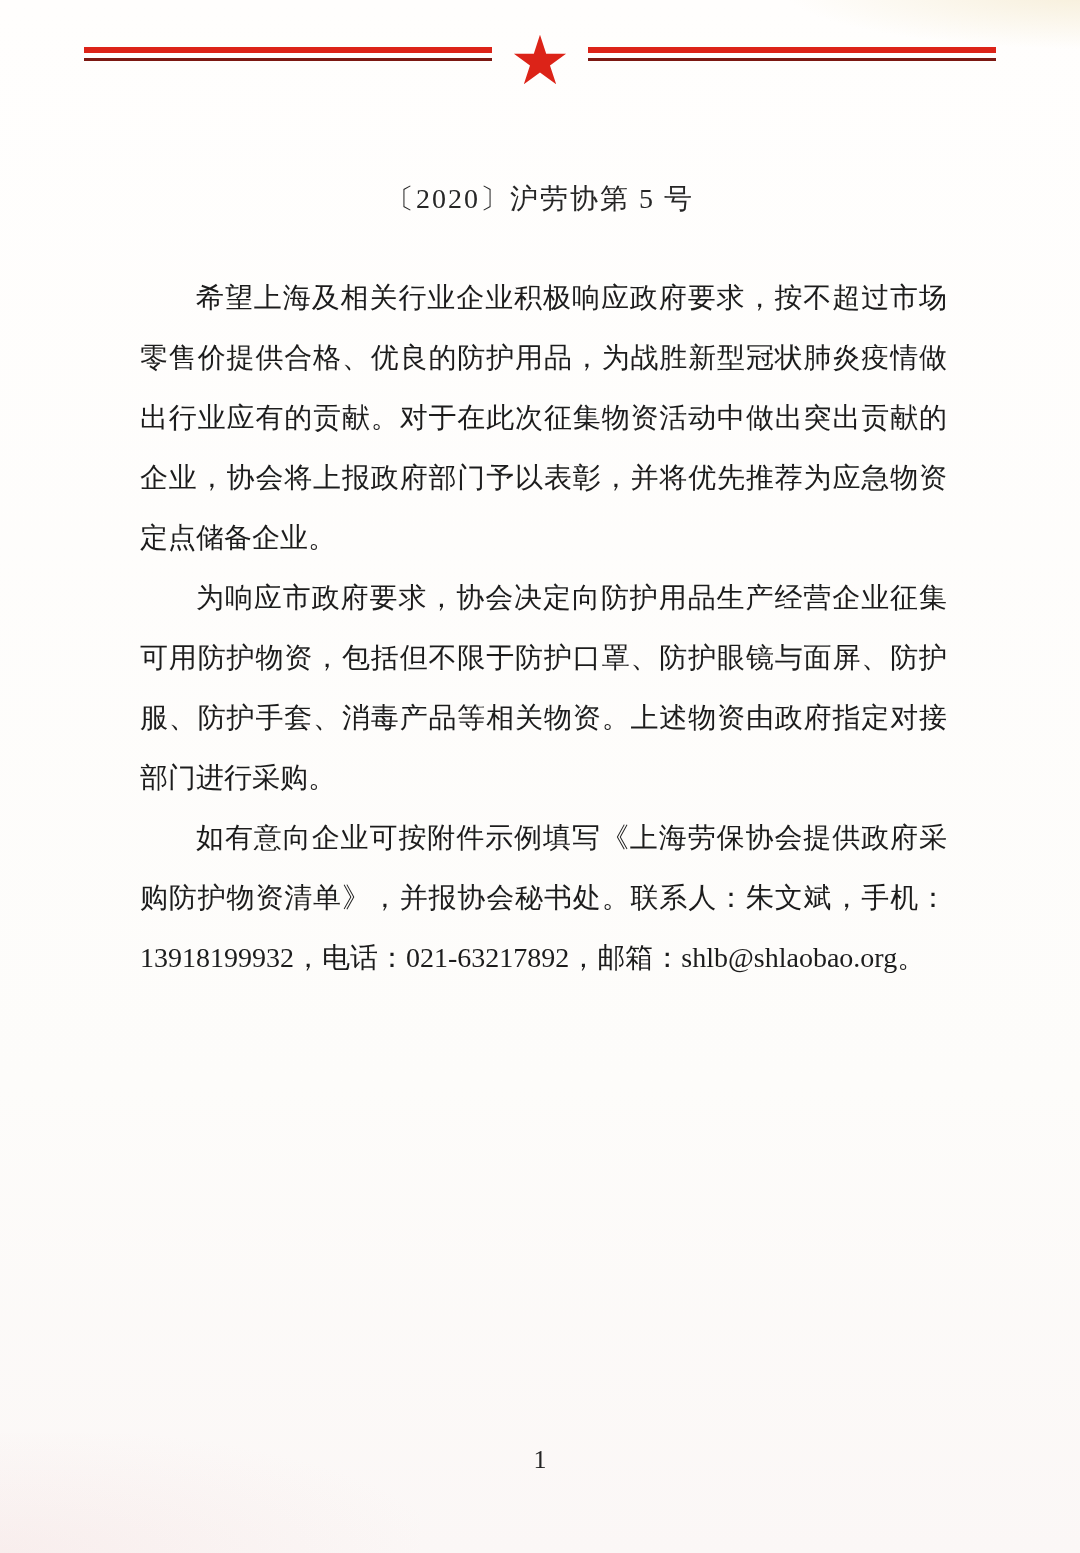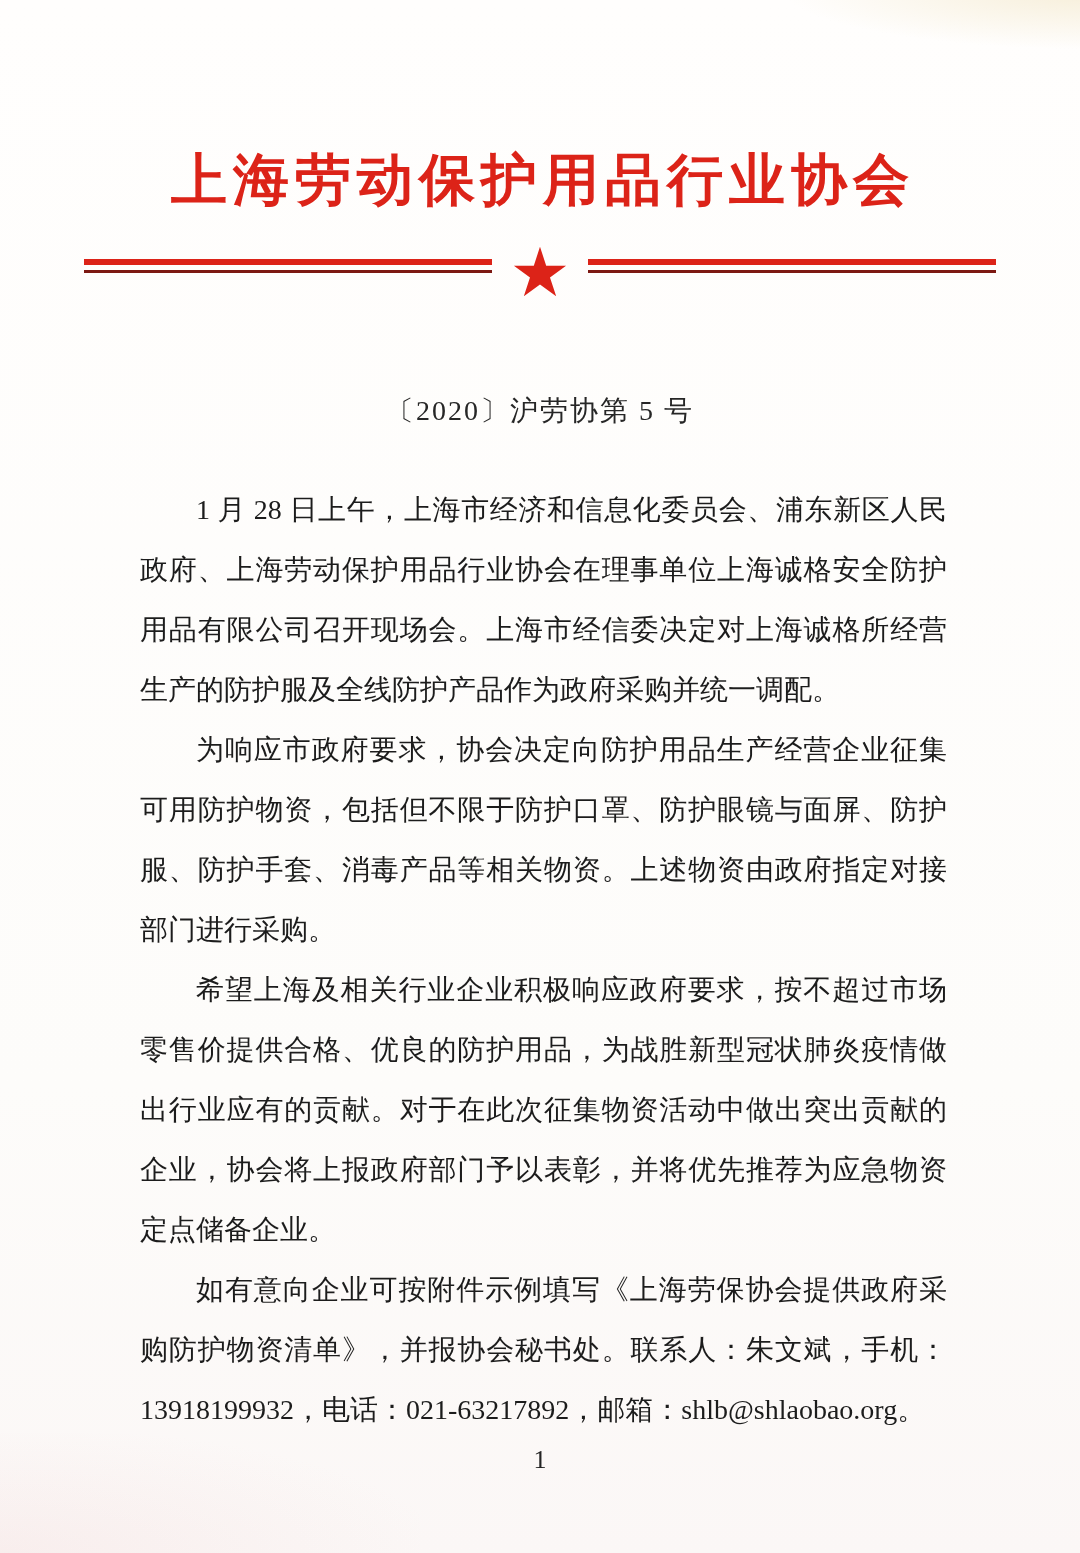--- a/index.html
+++ b/index.html
@@ -125,40 +125,38 @@
     font-size: 26px;
     color: #242424;
   }
 </style>
 </head>
 <body>
 
 <div class="page">
 
   <header>
-    <div class="org-name">上海劳动保护用品行业协会</div>
 
     <div class="divider">
       <div class="dlines">
         <div class="dline-thick"></div>
         <div class="dline-thin"></div>
       </div>
       <div class="divider-star">★</div>
       <div class="dlines">
         <div class="dline-thick"></div>
         <div class="dline-thin"></div>
       </div>
     </div>
   </header>
 
   <div class="doc-number">〔2020〕沪劳协第 5 号</div>
 
 
   <div class="doc-body">
-    <p class="para">1 月 28 日上午，上海市经济和信息化委员会、浦东新区人民政府、上海劳动保护用品行业协会在理事单位上海诚格安全防护用品有限公司召开现场会。上海市经信委决定对上海诚格所经营生产的防护服及全线防护产品作为政府采购并统一调配。</p>
+    <p class="para">希望上海及相关行业企业积极响应政府要求，按不超过市场零售价提供合格、优良的防护用品，为战胜新型冠状肺炎疫情做出行业应有的贡献。对于在此次征集物资活动中做出突出贡献的企业，协会将上报政府部门予以表彰，并将优先推荐为应急物资定点储备企业。</p>
     <p class="para">为响应市政府要求，协会决定向防护用品生产经营企业征集可用防护物资，包括但不限于防护口罩、防护眼镜与面屏、防护服、防护手套、消毒产品等相关物资。上述物资由政府指定对接部门进行采购。</p>
-    <p class="para">希望上海及相关行业企业积极响应政府要求，按不超过市场零售价提供合格、优良的防护用品，为战胜新型冠状肺炎疫情做出行业应有的贡献。对于在此次征集物资活动中做出突出贡献的企业，协会将上报政府部门予以表彰，并将优先推荐为应急物资定点储备企业。</p>
     <p class="para">如有意向企业可按附件示例填写《上海劳保协会提供政府采购防护物资清单》，并报协会秘书处。联系人：朱文斌，手机：13918199932，电话：021-63217892，邮箱：shlb@shlaobao.org。</p>
   </div>
 
   <div class="page-number">1</div>
 
 </div>
 
 </body></html>

